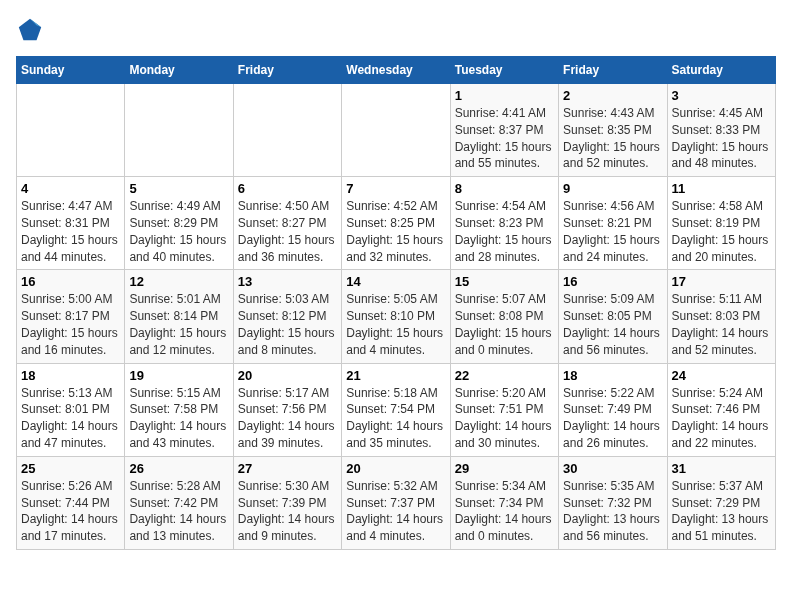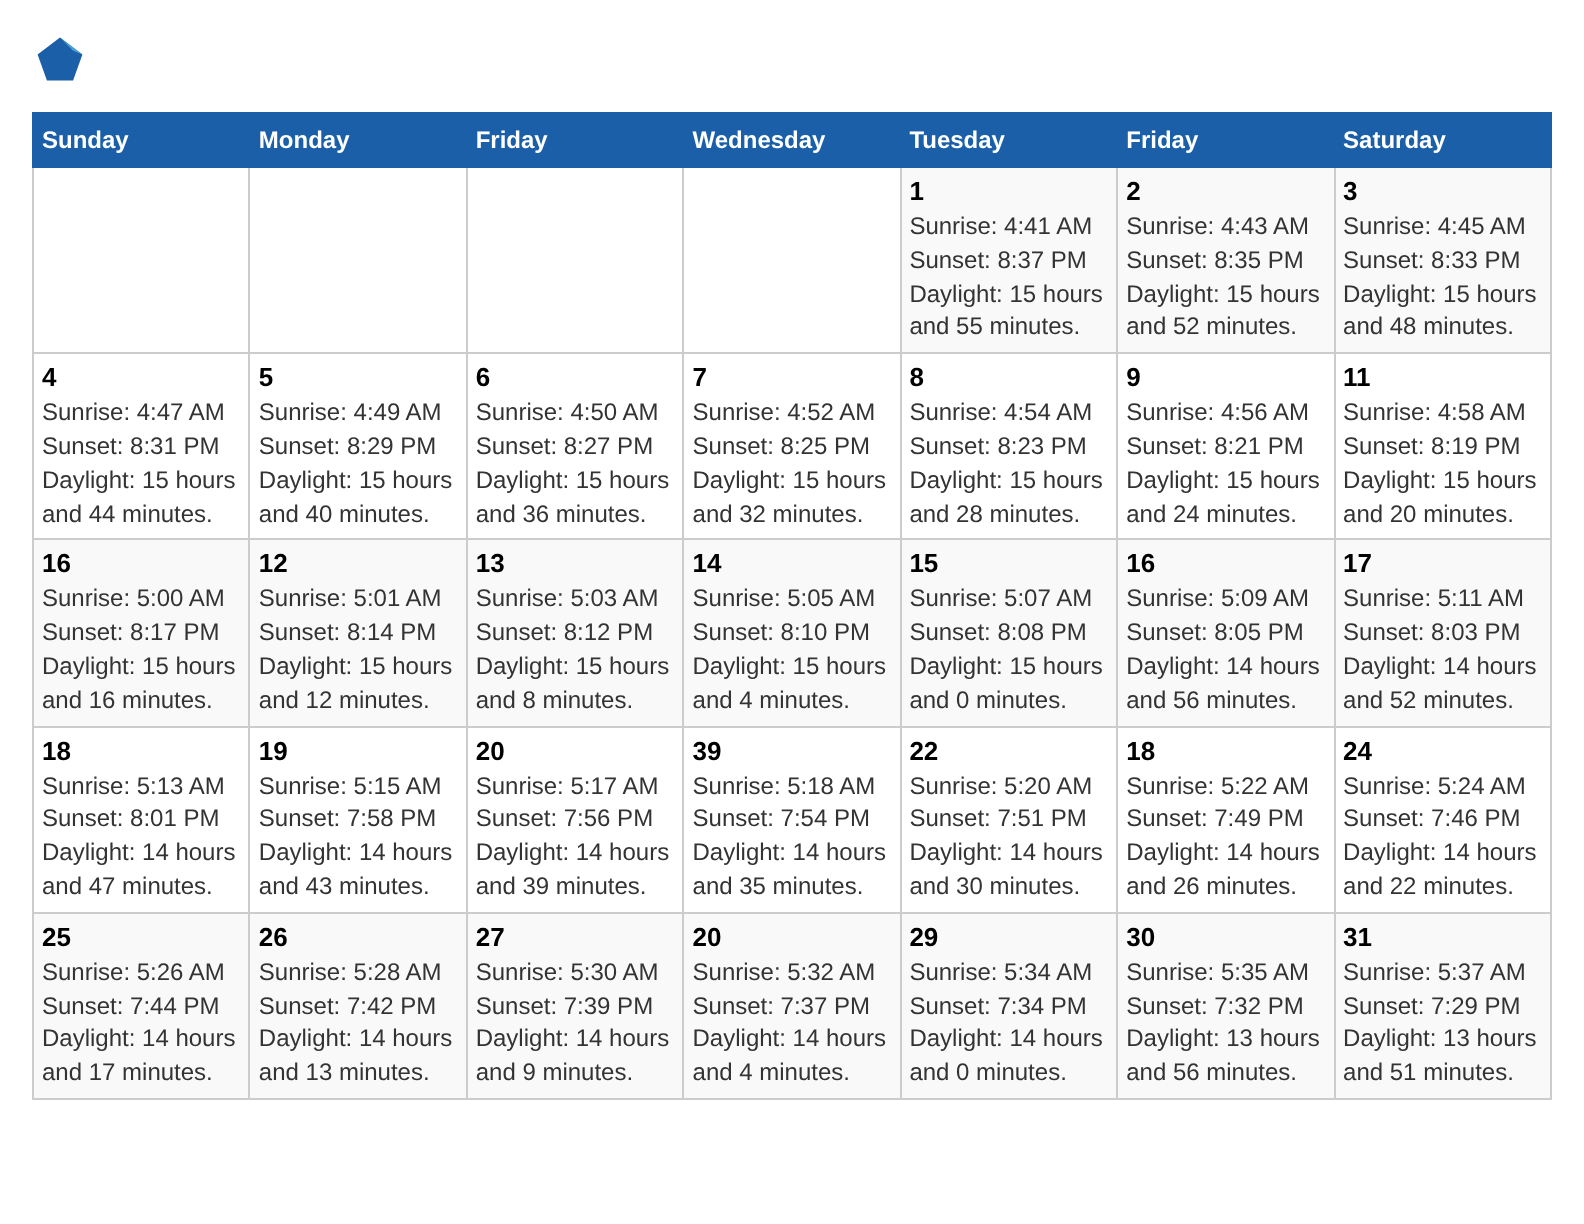--- a/index.html
+++ b/index.html
@@ -156,21 +156,21 @@
         <td><span class="day-num">13</span><span class="day-info">Sunrise: 5:03 AM<br>Sunset: 8:12 PM<br>Daylight: 15 hours<br>and 8 minutes.</span></td>
         <td><span class="day-num">14</span><span class="day-info">Sunrise: 5:05 AM<br>Sunset: 8:10 PM<br>Daylight: 15 hours<br>and 4 minutes.</span></td>
         <td><span class="day-num">15</span><span class="day-info">Sunrise: 5:07 AM<br>Sunset: 8:08 PM<br>Daylight: 15 hours<br>and 0 minutes.</span></td>
         <td><span class="day-num">16</span><span class="day-info">Sunrise: 5:09 AM<br>Sunset: 8:05 PM<br>Daylight: 14 hours<br>and 56 minutes.</span></td>
         <td><span class="day-num">17</span><span class="day-info">Sunrise: 5:11 AM<br>Sunset: 8:03 PM<br>Daylight: 14 hours<br>and 52 minutes.</span></td>
       </tr>
       <tr>
         <td><span class="day-num">18</span><span class="day-info">Sunrise: 5:13 AM<br>Sunset: 8:01 PM<br>Daylight: 14 hours<br>and 47 minutes.</span></td>
         <td><span class="day-num">19</span><span class="day-info">Sunrise: 5:15 AM<br>Sunset: 7:58 PM<br>Daylight: 14 hours<br>and 43 minutes.</span></td>
         <td><span class="day-num">20</span><span class="day-info">Sunrise: 5:17 AM<br>Sunset: 7:56 PM<br>Daylight: 14 hours<br>and 39 minutes.</span></td>
-        <td><span class="day-num">39</span><span class="day-info">Sunrise: 5:18 AM<br>Sunset: 7:54 PM<br>Daylight: 14 hours<br>and 35 minutes.</span></td>
+        <td><span class="day-num">21</span><span class="day-info">Sunrise: 5:18 AM<br>Sunset: 7:54 PM<br>Daylight: 14 hours<br>and 35 minutes.</span></td>
         <td><span class="day-num">22</span><span class="day-info">Sunrise: 5:20 AM<br>Sunset: 7:51 PM<br>Daylight: 14 hours<br>and 30 minutes.</span></td>
         <td><span class="day-num">18</span><span class="day-info">Sunrise: 5:22 AM<br>Sunset: 7:49 PM<br>Daylight: 14 hours<br>and 26 minutes.</span></td>
         <td><span class="day-num">24</span><span class="day-info">Sunrise: 5:24 AM<br>Sunset: 7:46 PM<br>Daylight: 14 hours<br>and 22 minutes.</span></td>
       </tr>
       <tr>
         <td><span class="day-num">25</span><span class="day-info">Sunrise: 5:26 AM<br>Sunset: 7:44 PM<br>Daylight: 14 hours<br>and 17 minutes.</span></td>
         <td><span class="day-num">26</span><span class="day-info">Sunrise: 5:28 AM<br>Sunset: 7:42 PM<br>Daylight: 14 hours<br>and 13 minutes.</span></td>
         <td><span class="day-num">27</span><span class="day-info">Sunrise: 5:30 AM<br>Sunset: 7:39 PM<br>Daylight: 14 hours<br>and 9 minutes.</span></td>
         <td><span class="day-num">20</span><span class="day-info">Sunrise: 5:32 AM<br>Sunset: 7:37 PM<br>Daylight: 14 hours<br>and 4 minutes.</span></td>
         <td><span class="day-num">29</span><span class="day-info">Sunrise: 5:34 AM<br>Sunset: 7:34 PM<br>Daylight: 14 hours<br>and 0 minutes.</span></td>

